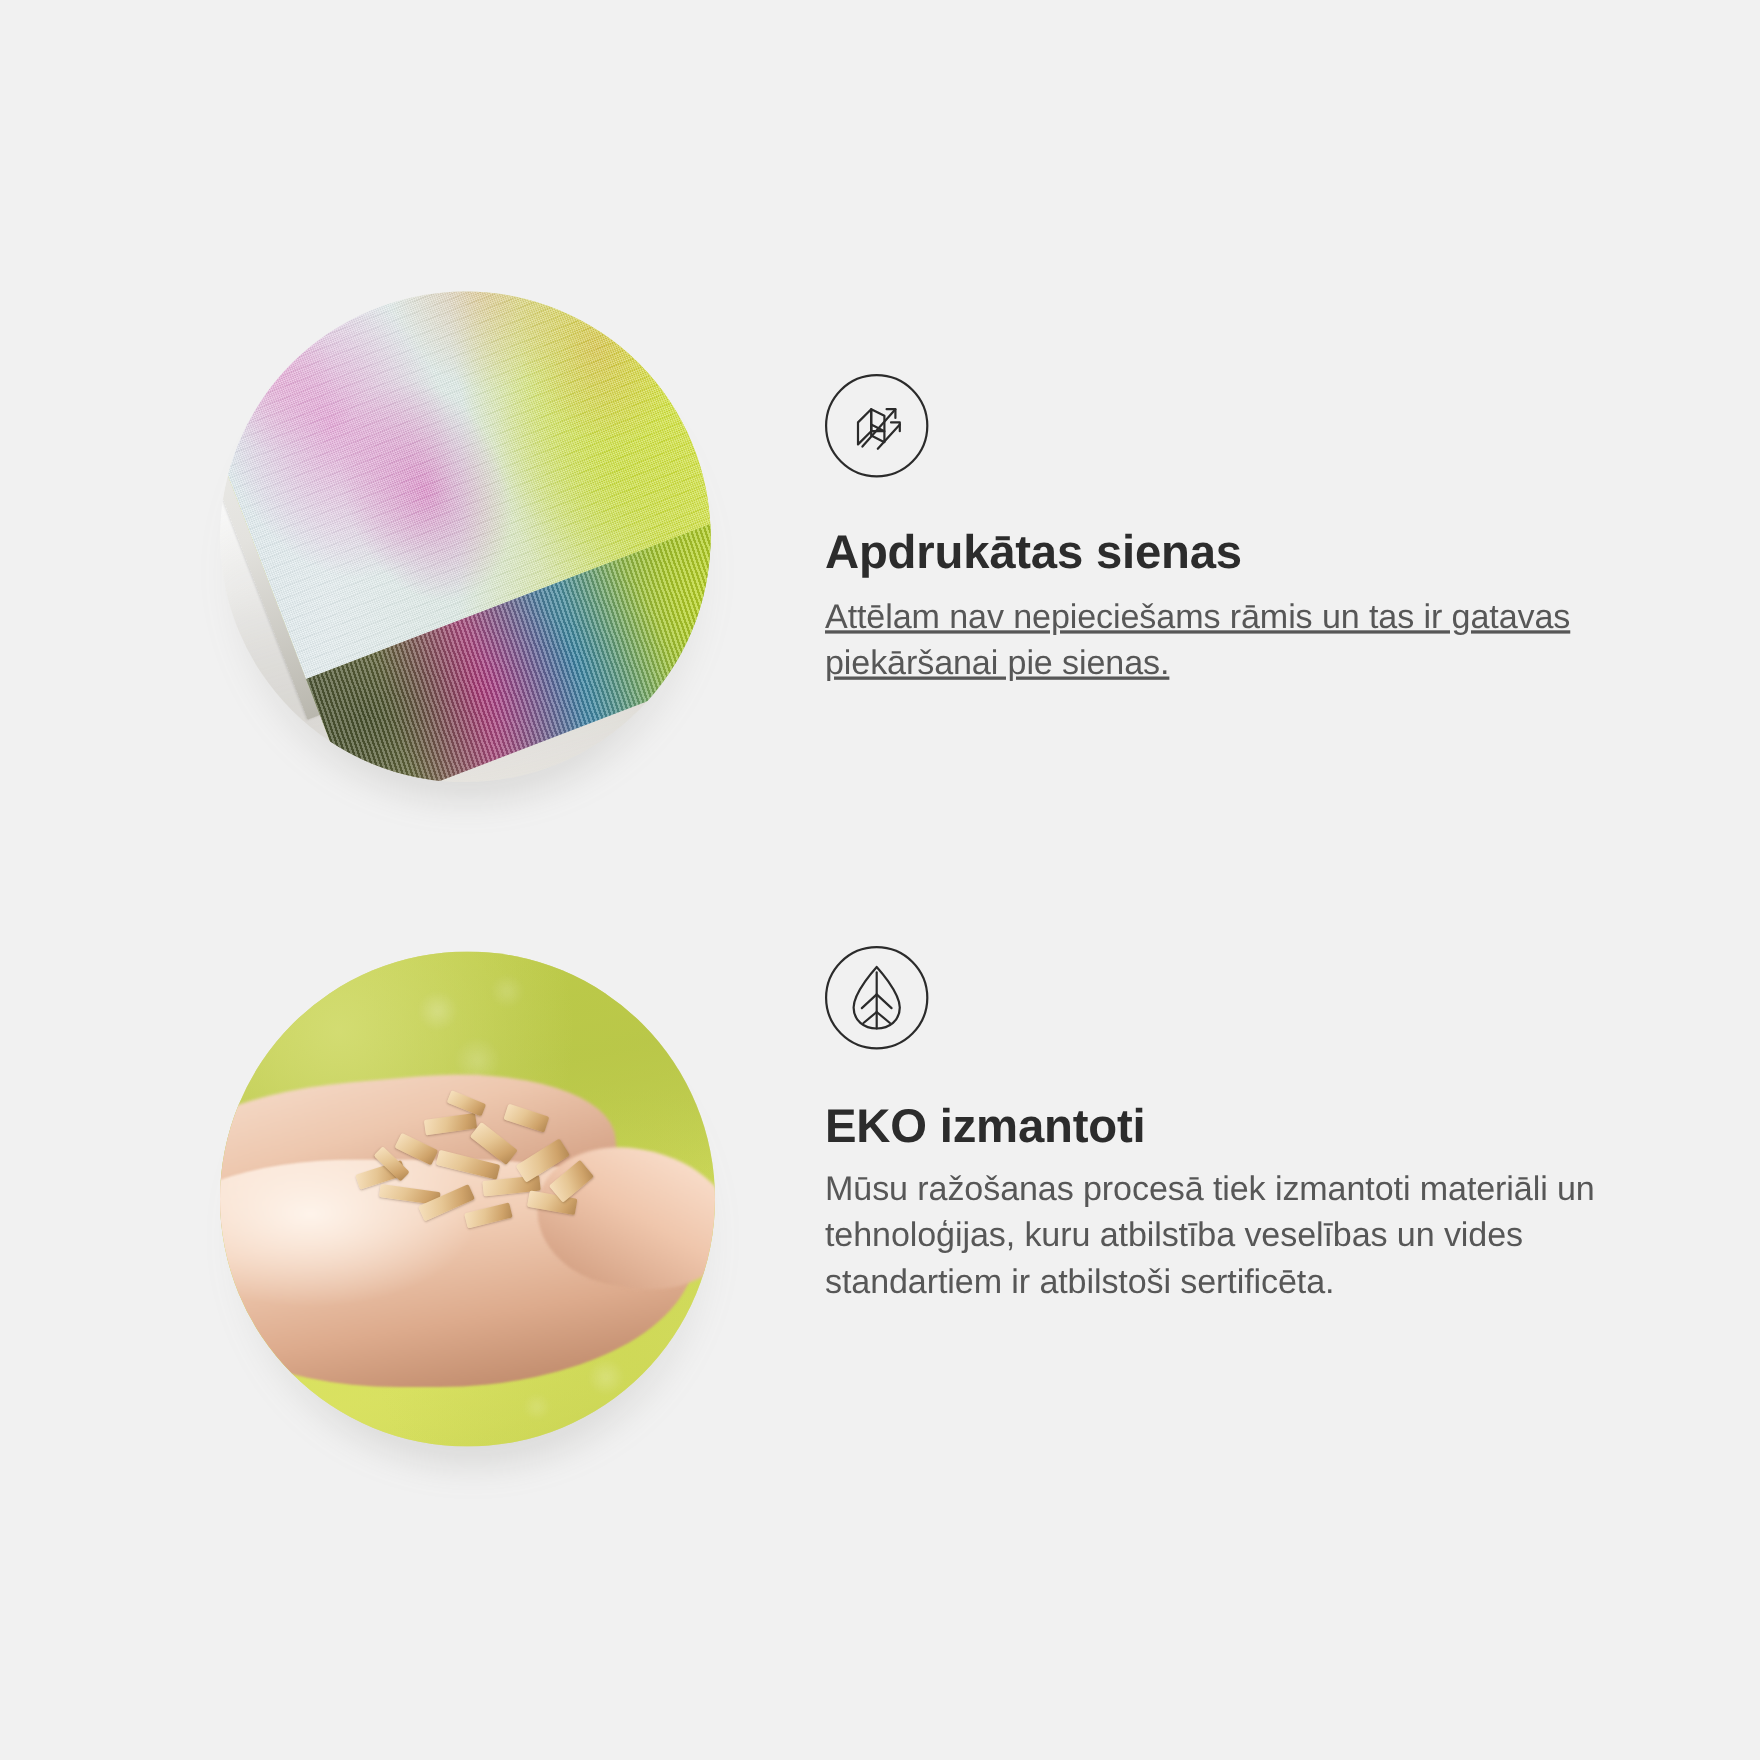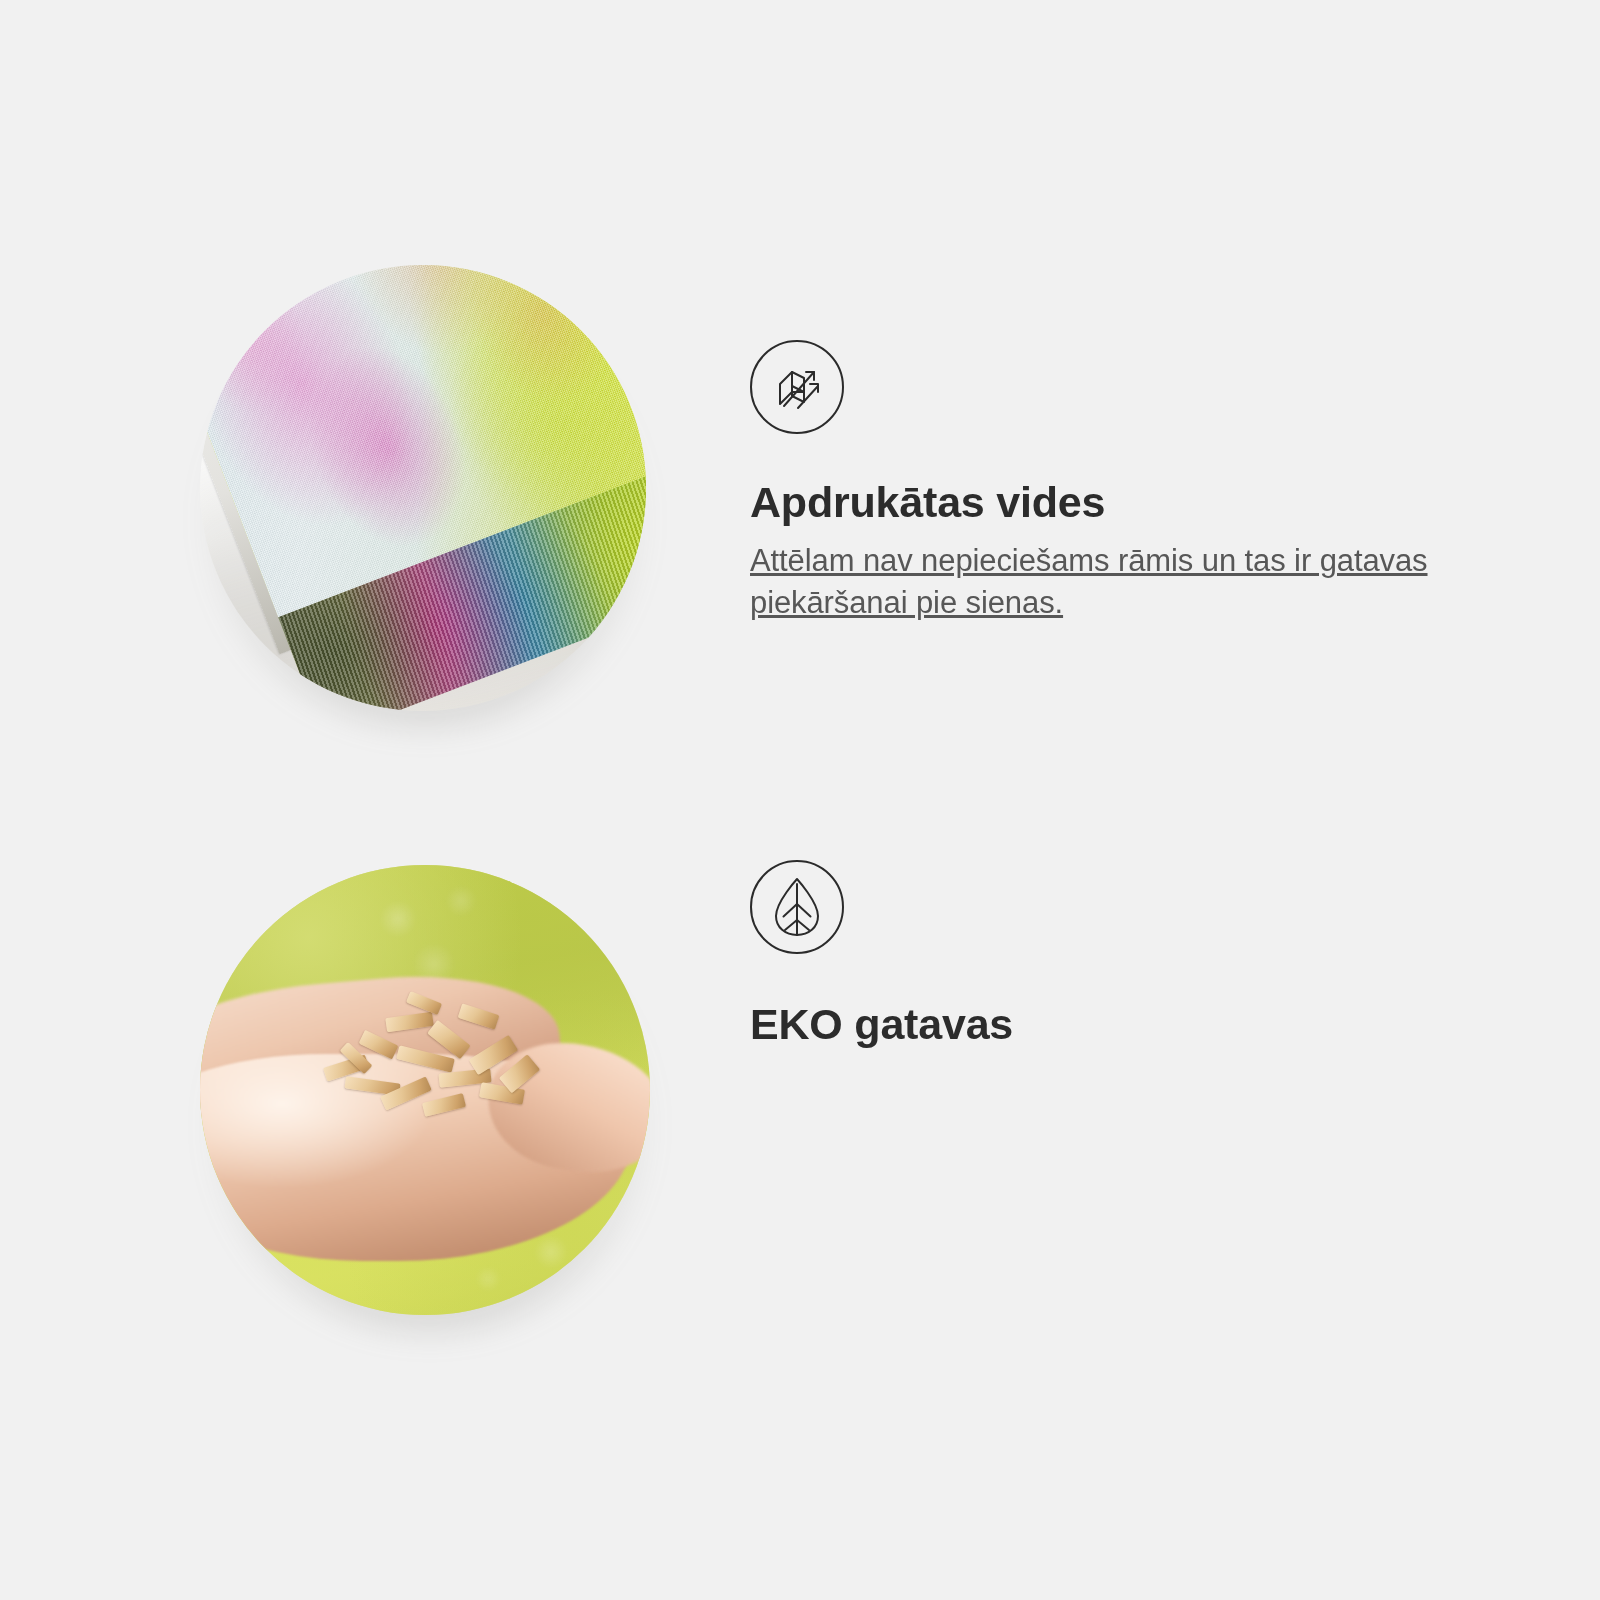--- a/index.html
+++ b/index.html
@@ -314,21 +314,21 @@
 
             <path d="M16 48 L46 14"></path>
             <path d="M38 14 L46 14 L46 22"></path>
 
             <path d="M30 50 L50 28"></path>
             <path d="M42 27 L50 27 L50 35" transform="translate(0,-1)"></path>
           </g>
         </svg>
       </div>
 
-      <h2 class="feature-title">Apdrukātas vides</h2>
+      <h2 class="feature-title">Apdrukātas sienas</h2>
 
       <p class="feature-desc">Attēlam nav nepieciešams rāmis un tas ir gatavas piekāršanai pie sienas.</p>
     </div>
   </section>
 
   <section class="feature feature-2">
 
     <div class="media-shadow"></div>
 
     <figure class="media" style="margin:0;">
@@ -368,18 +368,19 @@
             <path d="M27 8 L27 59"></path>
 
             <path d="M27 28 L13.5 40.5"></path>
             <path d="M27 28 L40.5 40.5"></path>
             <path d="M27 44 L15 54"></path>
             <path d="M27 44 L39 54"></path>
           </g>
         </svg>
       </div>
 
-      <h2 class="feature-title">EKO gatavas</h2>
-
+      <h2 class="feature-title">EKO izmantoti</h2>
+
+      <p class="feature-desc">Mūsu ražošanas procesā tiek izmantoti materiāli un tehnoloģijas, kuru atbilstība veselības un vides standartiem ir atbilstoši sertificēta.</p>
     </div>
   </section>
 
 </div>
 
 </body></html>

